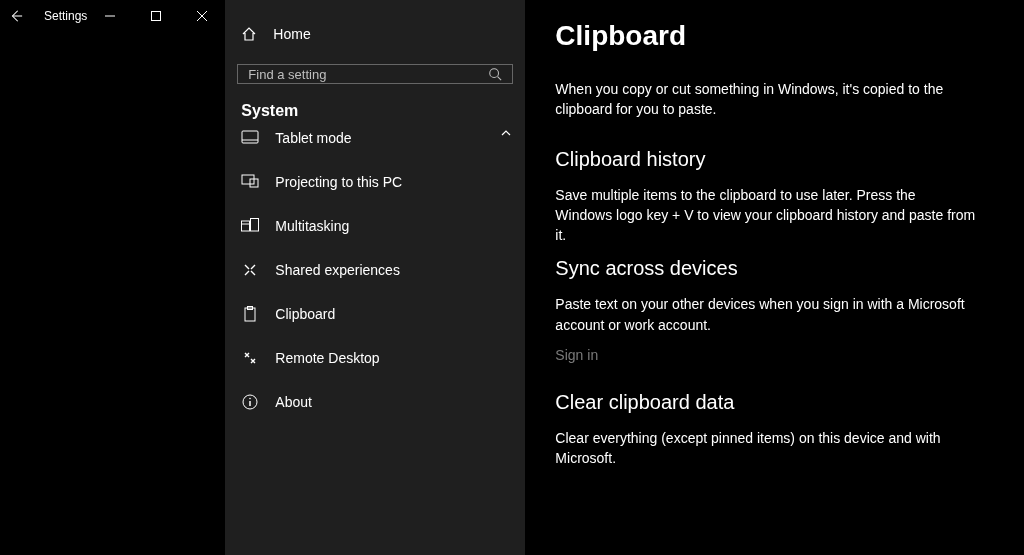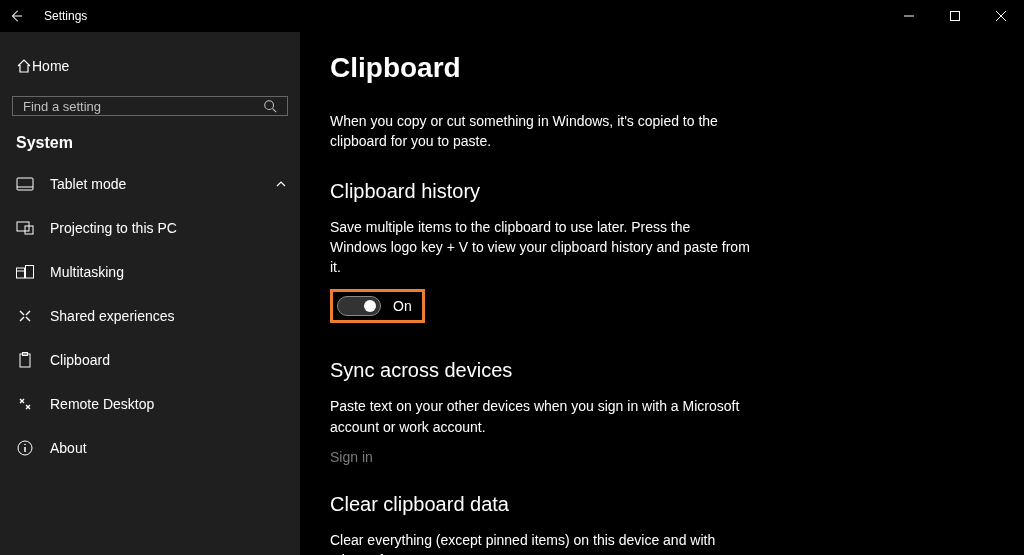--- a/index.html
+++ b/index.html
@@ -1,35 +1,35 @@
 <!DOCTYPE html>
 <html><head>
 <meta charset="utf-8">
 <style>
   * { box-sizing: border-box; margin: 0; padding: 0; }
   html, body { width: 1024px; height: 555px; overflow: hidden; font-family: "Segoe UI", Arial, sans-serif; background:#000; color:#fff; }
-  .window { display:flex; flex-direction:column; height:100%; }
+  .window { display:flex; height:100%; }
   .titlebar { height:32px; display:flex; align-items:center; background:#000; }
   .titlebar .back { width:32px; height:32px; display:flex; align-items:center; justify-content:center; cursor:pointer; }
   .titlebar .title { font-size:12px; margin-left:12px; color:#fff; }
   .titlebar .spacer { flex:1; }
   .sysbtn { width:46px; height:32px; display:flex; align-items:center; justify-content:center; cursor:pointer; }
   .sysbtn svg { stroke:#fff; }
   .body { flex:1; display:flex; min-height:0; }
   .sidebar { width:300px; background:#1f1f1f; display:flex; flex-direction:column; padding-top:18px; }
-  .home-row { display:flex; align-items:center; padding:8px 16px; cursor:pointer; }
+  .home-row { display:flex; align-items:center; gap:16px; padding:8px 16px; cursor:pointer; }
   .home-row span.label { font-size:14px; }
   .search-wrap { margin:14px 12px 0 12px; }
   .search { position:relative; border:1px solid #666; background:#1f1f1f; height:20px; display:flex; align-items:center; }
   .search input { flex:1; background:transparent; border:none; outline:none; color:#fff; font-size:13px; padding:0 10px; }
   .search input::placeholder { color:#bfbfbf; }
   .search .sicon { width:34px; display:flex; align-items:center; justify-content:center; }
   .category { font-weight:600; font-size:16px; padding:18px 16px 10px 16px; }
   .navlist { display:flex; flex-direction:column; }
-  .navitem { position:relative; display:flex; align-items:center; gap:16px; height:44px; padding:0 16px 0 16px; cursor:pointer; font-size:14px; color:#fff; }
+  .navitem { position:relative; display:flex; align-items:flex-start; gap:16px; height:44px; padding:0 16px 0 16px; cursor:pointer; font-size:14px; color:#fff; }
   .navitem .chev { position:absolute; right:14px; }
   .navitem .icon { width:18px; display:flex; justify-content:center; }
   .content { flex:1; background:#000; padding:20px 30px 0 30px; overflow:hidden; }
   h1 { font-size:28px; font-weight:600; margin-bottom:18px; }
   .desc { font-size:14px; color:#ffffff; max-width:400px; line-height:1.45; margin-bottom:28px;margin-top:27px; }
   h2 { font-size:20px; font-weight:400; margin-bottom:14px; }
   .subdesc { font-size:14px; max-width:420px; line-height:1.45; margin-bottom:12px; }
   .toggle-row { display:inline-flex; align-items:center; gap:12px; border:3px solid #ed7d31; padding:4px 10px 4px 4px; margin-bottom:28px; }
   .toggle { width:44px; height:20px; border-radius:10px; background:#333; border:1px solid #888; position:relative; cursor:pointer; }
   .toggle .knob { position:absolute; width:12px; height:12px; border-radius:50%; background:#fff; top:3px; right:4px; }
@@ -166,26 +166,20 @@
       </div>
     </div>
 
     <div class="content">
       <h1>Clipboard</h1>
       <p class="desc">When you copy or cut something in Windows, it's copied to the clipboard for you to paste.</p>
 
       <div class="section">
         <h2>Clipboard history</h2>
         <p class="subdesc">Save multiple items to the clipboard to use later. Press the Windows logo key + V to view your clipboard history and paste from it.</p>
-        <div class="toggle-row">
-          <div class="toggle">
-            <div class="knob"></div>
-          </div>
-          <span class="toggle-label">On</span>
-        </div>
       </div>
 
       <div class="section">
         <h2>Sync across devices</h2>
         <p class="subdesc">Paste text on your other devices when you sign in with a Microsoft account or work account.</p>
         <div class="signin">Sign in</div>
       </div>
 
       <div class="section">
         <h2>Clear clipboard data</h2>

